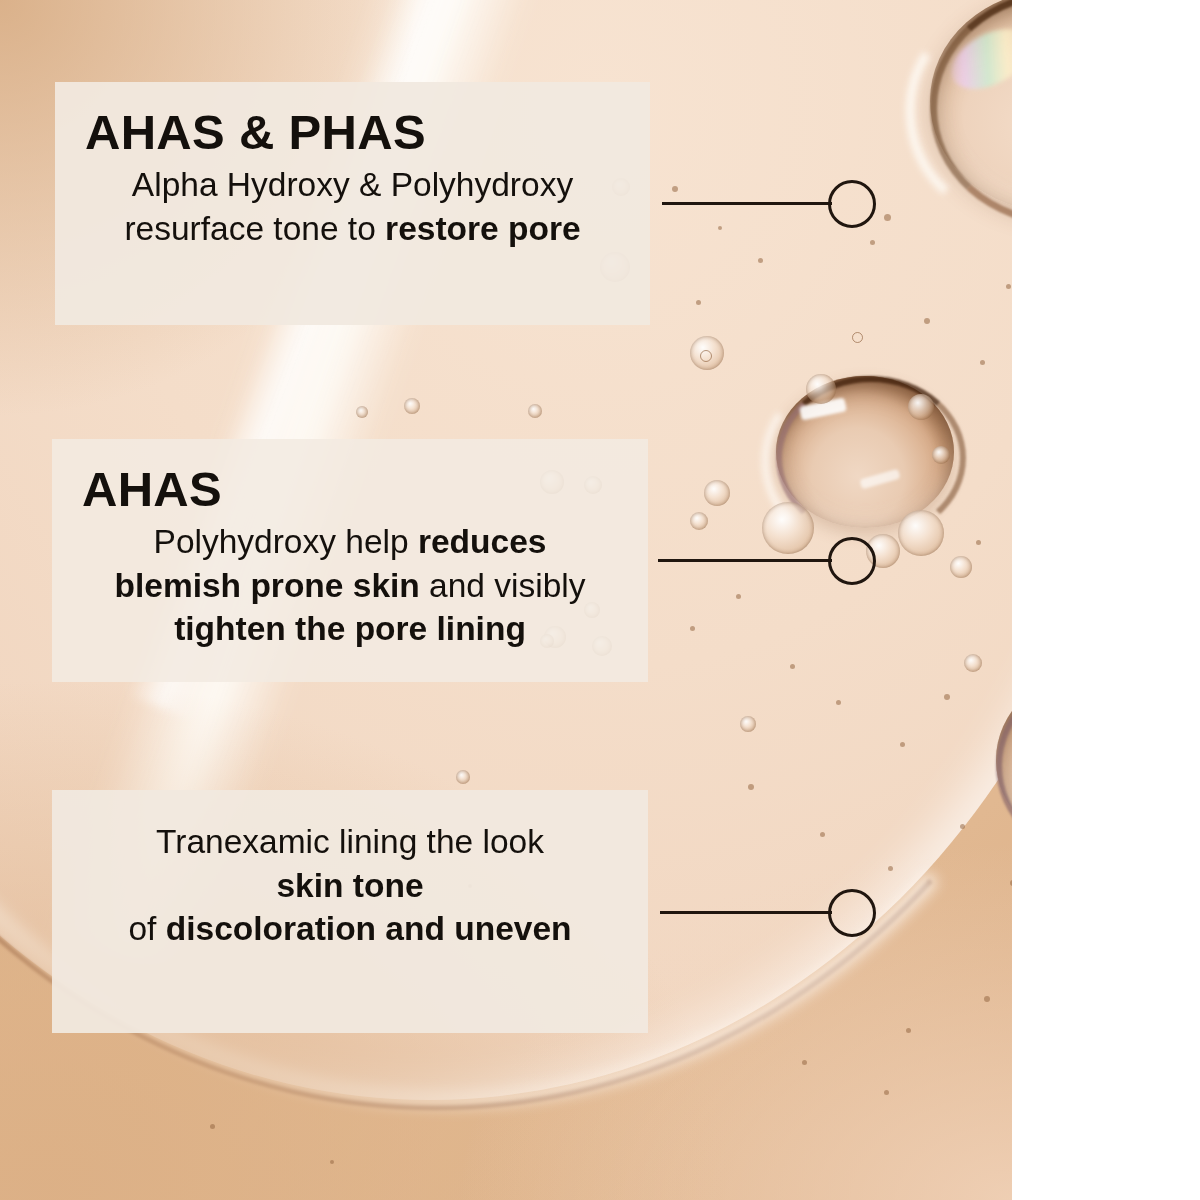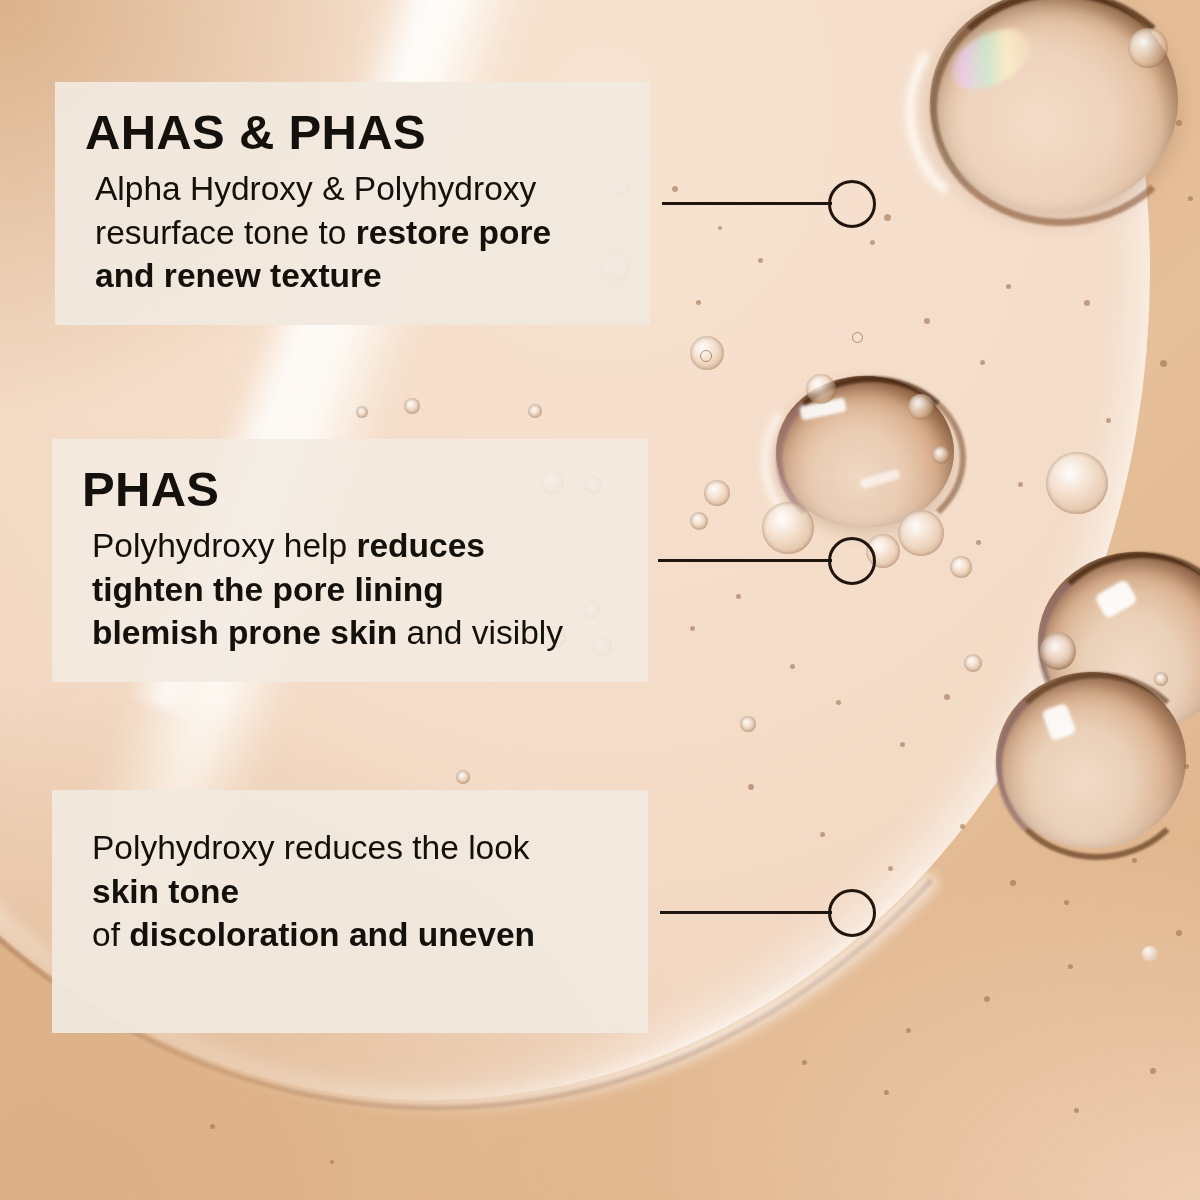--- a/index.html
+++ b/index.html
@@ -8,21 +8,21 @@
     padding: 0;
     background: #ffffff;
   }
   body {
     font-family: "Liberation Sans", sans-serif;
   }
 
   
   #stage {
     position: relative;
-    width: 1200px;
+    width: 1012px;
     height: 1200px;
     overflow: hidden;
     background: #e5e5e5;
   }
 
   
   .bg-base {
     position: absolute;
     inset: 0;
     background:
@@ -346,21 +346,22 @@
     line-height: 1.0;
     color: #14100c;
     margin: 0 0 6px 0;
     white-space: nowrap;
   }
   .card-body {
     font-size: 33.5px;
     line-height: 1.30;
     color: #14100c;
     font-weight: 300;
-    margin: 10px;
+    margin: 4px;
+    text-align: center;
   }
   .card-body b {
     font-weight: bold;
   }
 </style>
 </head>
 <body>
 
 <div id="stage">
 
@@ -473,34 +474,33 @@
   <div class="callout-circle" style="left:828px; top:537px; width:48px; height:48px;"></div>
 
   <div class="callout-line" style="left:660px; top:911px; width:172px;"></div>
   <div class="callout-circle" style="left:828px; top:889px; width:48px; height:48px;"></div>
 
   <div class="card" style="left:55px; top:82px; width:595px; height:243px;">
     <div class="card-title">AHAS &amp; PHAS</div>
     <div class="card-body">
         <div><span>Alpha Hydroxy &amp; Polyhydroxy</span></div>
         <div><span>resurface tone to </span><b>restore pore</b></div>
-        <div><b>and renew texture</b></div>
       </div>
   </div>
 
   <div class="card translucent" style="left:52px; top:439px; width:596px; height:243px;">
-    <div class="card-title">PHAS</div>
+    <div class="card-title">AHAS</div>
     <div class="card-body">
         <div><span>Polyhydroxy help </span><b>reduces</b></div>
+        <div><b>blemish prone skin</b><span> and visibly</span></div>
         <div><b>tighten the pore lining</b></div>
-        <div><b>blemish prone skin</b><span> and visibly</span></div>
       </div>
   </div>
 
   <div class="card" style="left:52px; top:790px; width:596px; height:243px;">
     <div class="card-body">
-        <div><span>Polyhydroxy reduces the look</span></div>
+        <div><span>Tranexamic lining the look</span></div>
         <div><b>skin tone</b></div>
         <div><span>of </span><b>discoloration and uneven</b></div>
       </div>
   </div>
 
 </div>
 
 </body></html>

